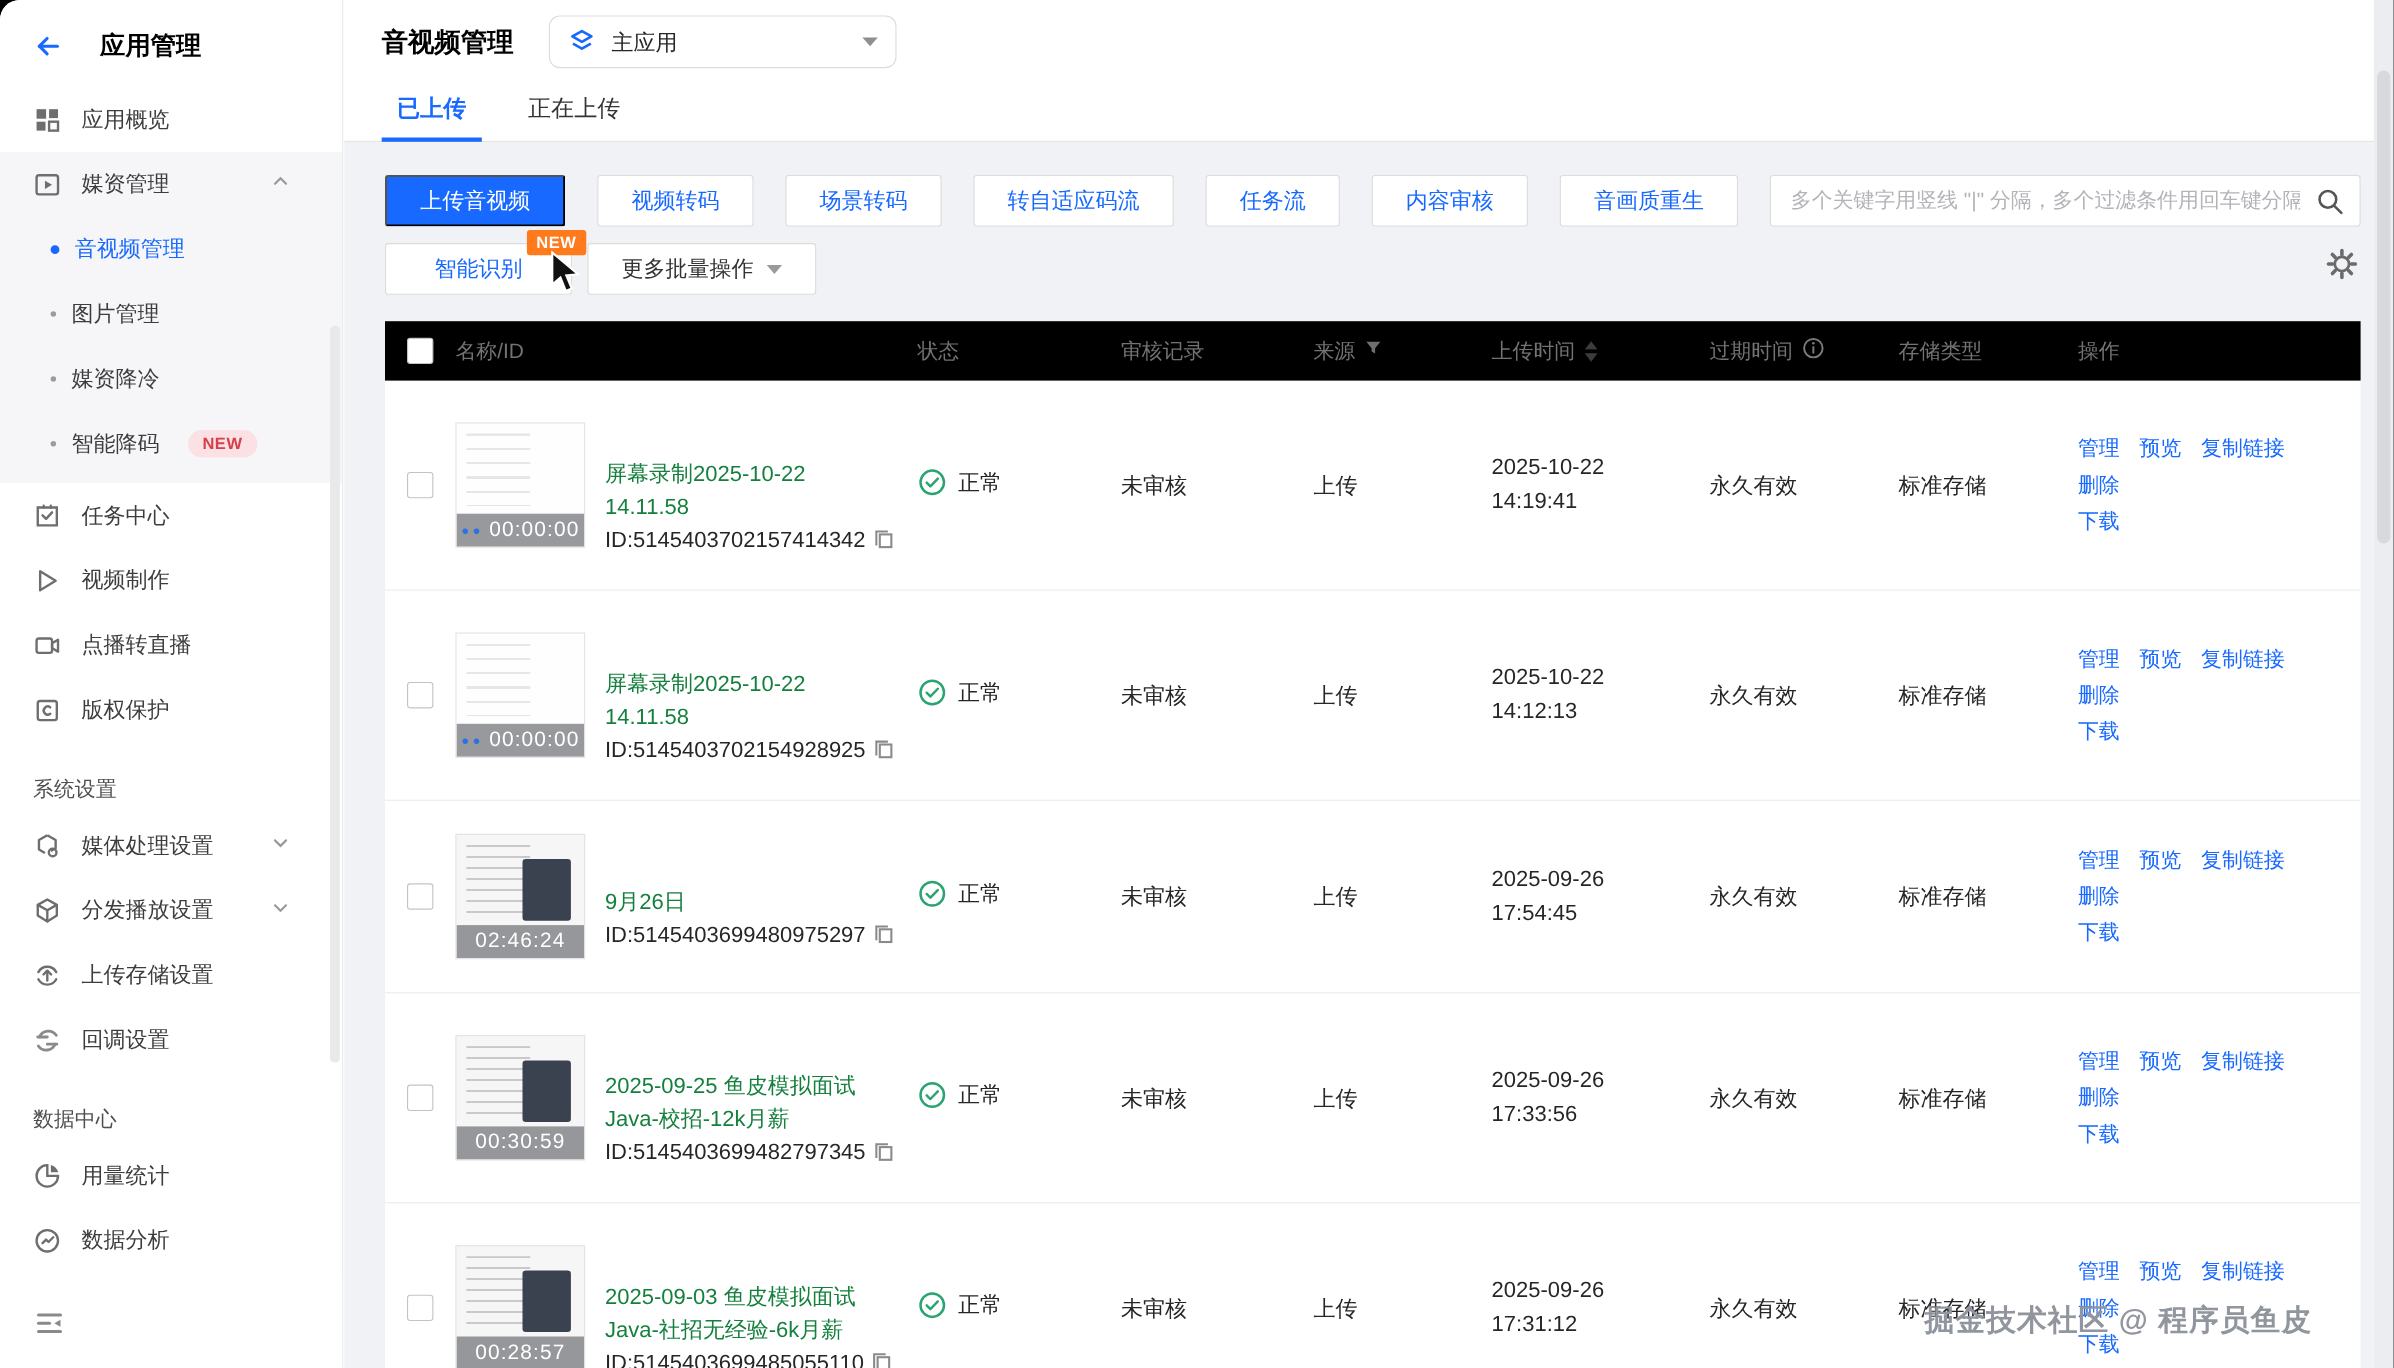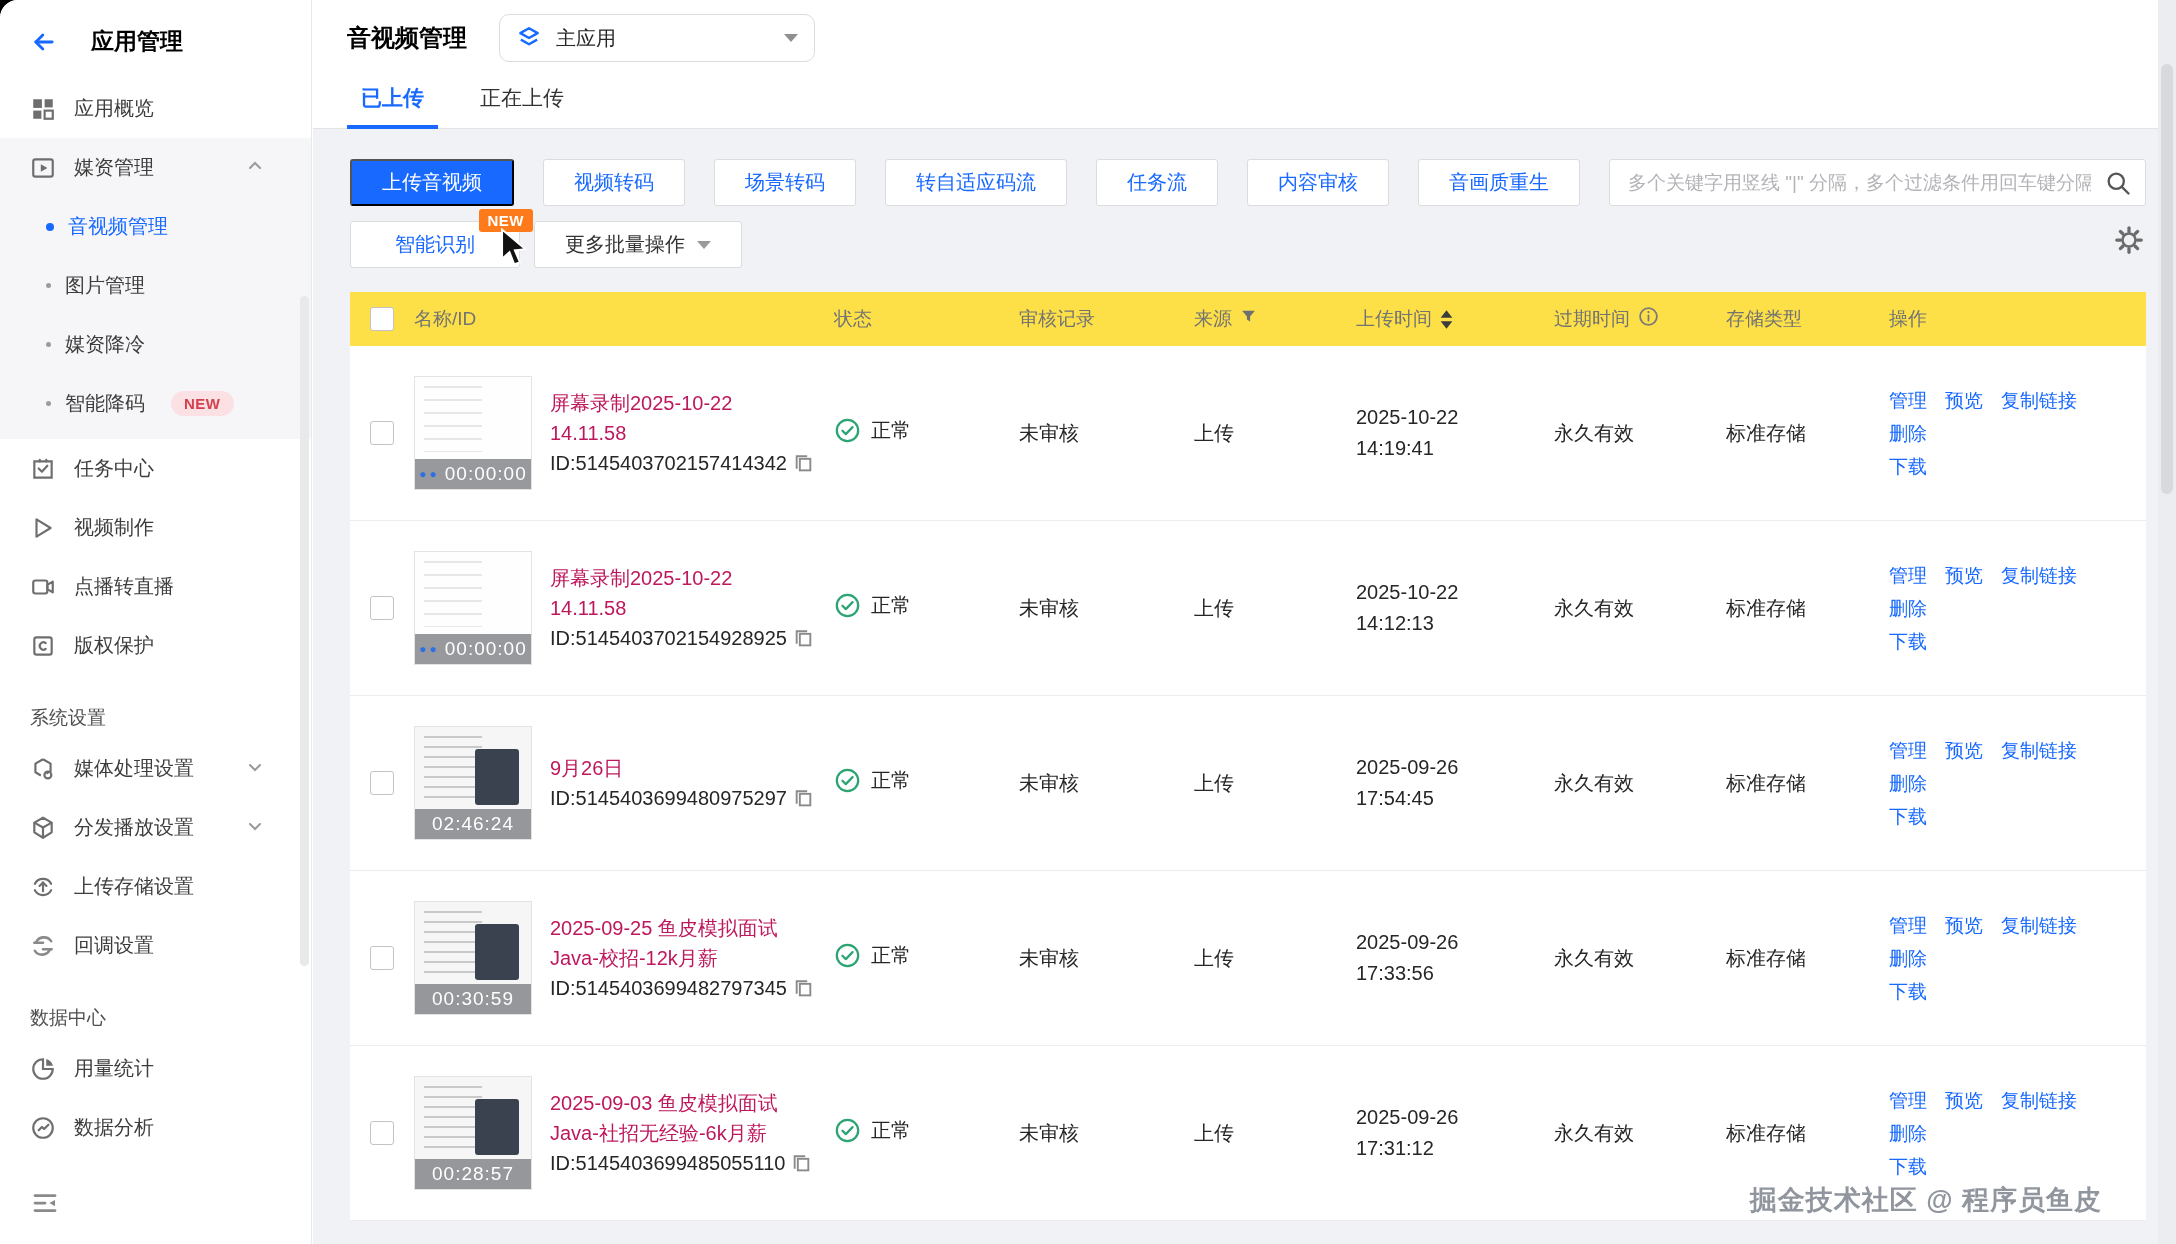--- a/index.html
+++ b/index.html
@@ -50,36 +50,36 @@
   .search-input::placeholder { color:#b3b3b8; }
   .search-icon { position:absolute; right:14px; top:10px; }
   .toolbar-row2 { display:flex; align-items:center; gap:14px; margin-top:15px; }
   .smart-btn { position:relative; padding:0 44px; }
   .badge-new-orange { position:absolute; top:-13px; right:-14px; background:#ff7a1a; color:#fff; font-size:15px; font-weight:700; padding:3px 9px; border-radius:3px; letter-spacing:.5px; }
   .gear { position:absolute; top:96px; right:14px; cursor:pointer; }
 
   
   .table { margin-top:24px; background:#fff; }
   .thead, .trow { display:grid; grid-template-columns:64px 420px 185px 175px 162px 198px 172px 163px 1fr; align-items:center; }
-  .thead { background:#fde047; height:54px; font-size:19px; color:#737373; }
+  .thead { background:#000000; height:54px; font-size:19px; color:#737373; }
   .hcell { display:flex; align-items:center; gap:8px; }
   .trow { border-bottom:1px solid #ececec; padding:30px 0; font-size:20px; color:#262626; }
   .c-check { display:flex; justify-content:center; }
   .checkbox { width:24px; height:24px; border:1px solid #c3c3c6; border-radius:3px; background:#fff; cursor:pointer; display:inline-block; }
   .c-name { display:flex; align-items:center; gap:18px; padding-right:20px; }
   .thumb { position:relative; width:118px; height:114px; flex:none; background:#fefefe; border:1px solid #e3e3e3; overflow:hidden; cursor:pointer; }
   .thumb::before { content:""; position:absolute; left:9px; top:9px; width:58px; height:66px;
     background:repeating-linear-gradient(180deg,#e7e7e7 0 2px,transparent 2px 13px); }
   .thumb[data-tone="busy"] { background:#f6f6f6; }
   .thumb[data-tone="busy"]::before { background:repeating-linear-gradient(180deg,#c9c9c9 0 2px,transparent 2px 10px); }
   .thumb[data-tone="busy"]::after { content:""; position:absolute; right:12px; top:22px; width:44px; height:56px; background:#39424e; border-radius:3px; }
   .dur { position:absolute; left:0; right:0; bottom:0; height:30px; background:rgba(125,128,133,.8); color:#fff; font-size:19px; display:flex; align-items:center; justify-content:center; z-index:2; letter-spacing:1px; }
   .thumb[data-tone="light"] .dur::before { content:"\25CF\25CF"; color:#2f6fe4; font-size:12px; letter-spacing:3px; margin-right:5px; }
   .nameblock { line-height:30px; }
-  .vname { color:#be185d; cursor:pointer; text-decoration:none; display:block; }
+  .vname { color:#15803d; cursor:pointer; text-decoration:none; display:block;margin-top:40px; }
   .vid { color:#262626; display:flex; align-items:center; flex-wrap:wrap; word-break:break-all; }
   .copy-ic { margin-left:6px; cursor:pointer; position:relative; top:3px; }
   .c-status { display:flex; align-items:flex-start; gap:10px; }
   .c-time { line-height:31px; }
   .c-ops { font-size:19px; line-height:33px; }
   .oplink { color:#1769ff; cursor:pointer; margin-right:18px; white-space:nowrap; }
 
   .watermark { position:absolute; right:74px; bottom:26px; font-size:27px; font-weight:600; color:#90959e; letter-spacing:1px; }
 
   

